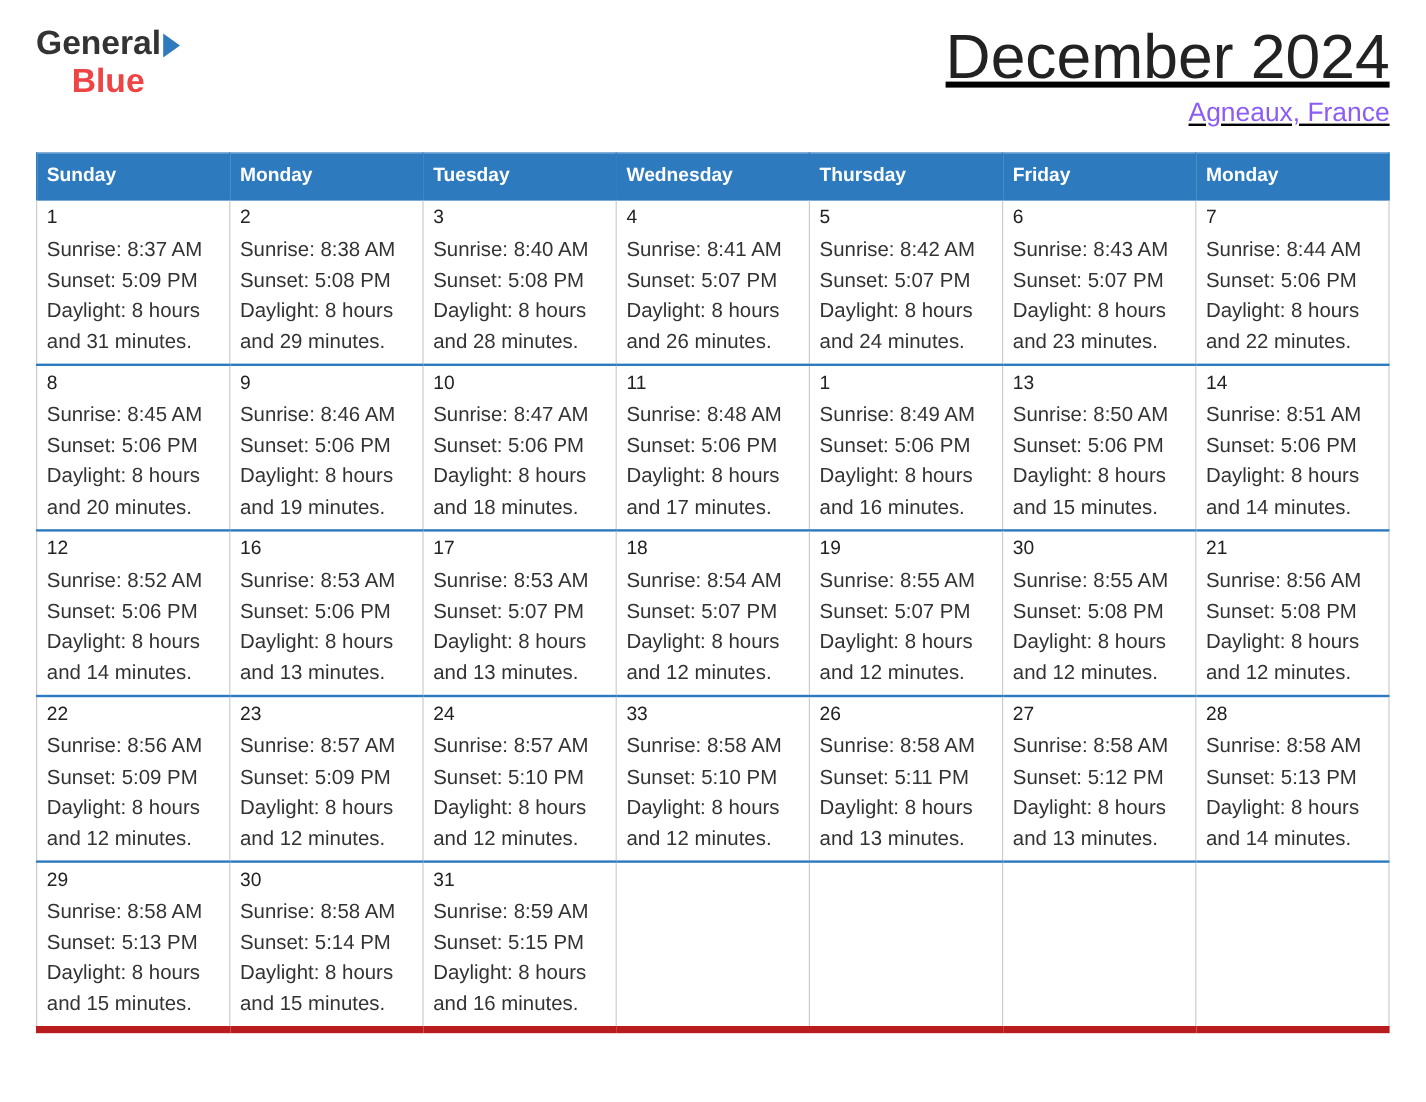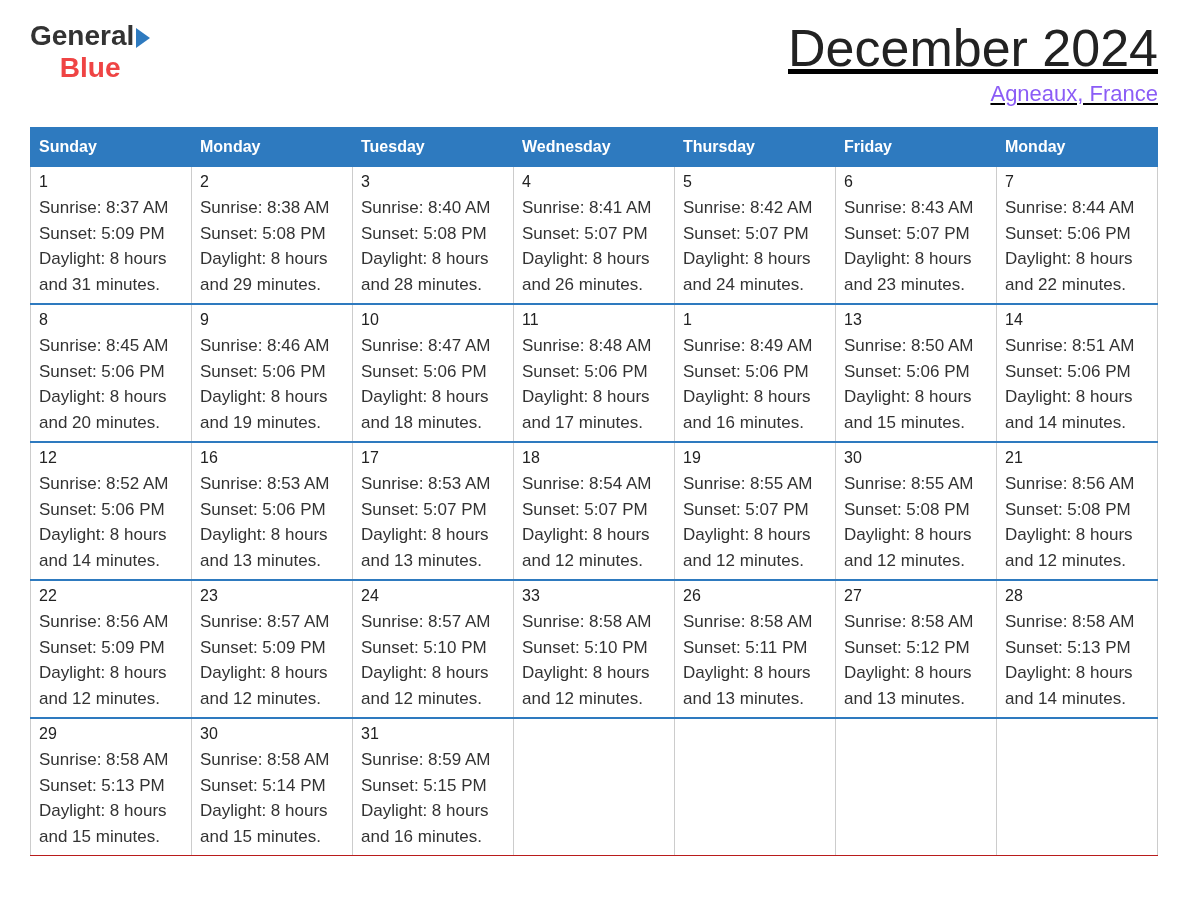--- a/index.html
+++ b/index.html
@@ -92,21 +92,21 @@
     }
     .day-info {
       font-size: 17px;
       line-height: 1.5;
       color: #333;
     }
     tr td {
       border-bottom: 2px solid #2e7abf;
     }
     tr:last-child td {
-      border-bottom: 1px solid #b91c1c;
+      border-bottom: 6px solid #b91c1c;
     }
   </style>
 </head>
 <body>
 
 <div class="header">
   <div class="logo">
     <div class="logo-text">
       <span class="logo-general">General</span>
       <div class="logo-arrow"></div>

